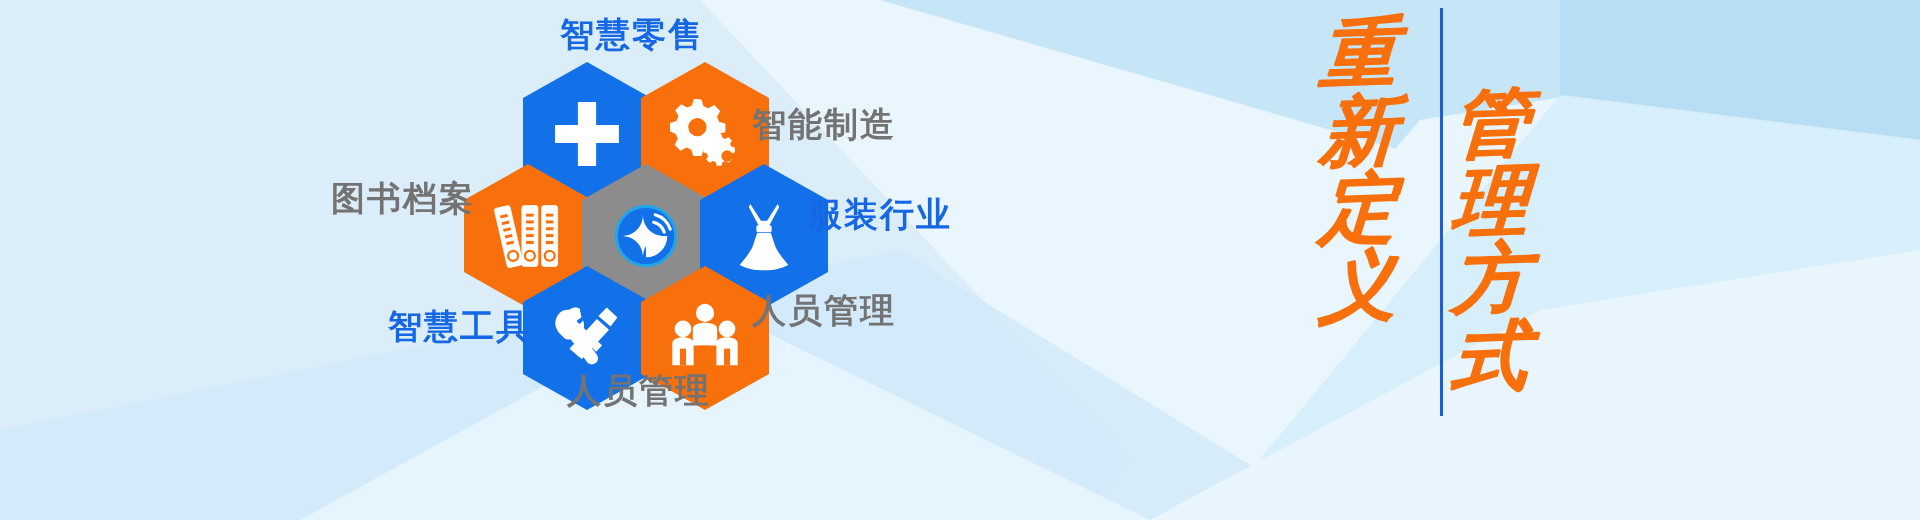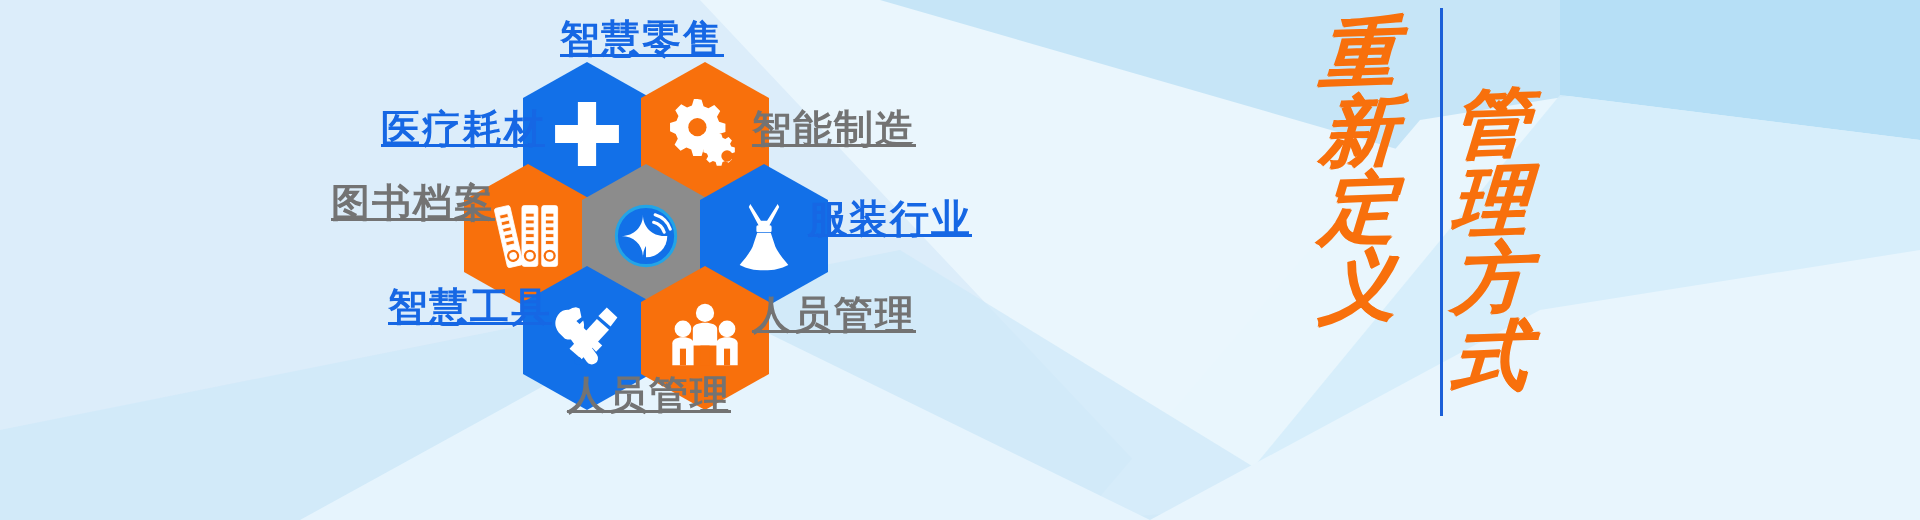--- a/index.html
+++ b/index.html
@@ -27,32 +27,31 @@
   .h-manufact{left:186px; top:22px;}
   .h-books{left:9px;    top:124px;}
   .h-center{left:127px;  top:124px;}
   .h-apparel{left:245px; top:124px;}
   .h-tools{left:68px;   top:226px;}
   .h-people{left:186px;  top:226px;}
 
   
   .lbl{
     position:absolute;white-space:nowrap;
-    font-size:39px;font-weight:bold;letter-spacing:2px;
+    font-size:34px;font-weight:bold;letter-spacing:2px;
     font-family:"DejaVu Sans","Liberation Sans",sans-serif;
-    text-decoration:underline;
   }
   .lbl.blue{color:#1667e4;}
   .lbl.orange{color:#737373;}
   .lbl-retail   {left:560px; top:12px;}
   .lbl-medical  {left:381px; top:102px;  text-align:right;}
   .lbl-manufact {left:752px; top:102px;}
   .lbl-books    {left:331px; top:176px;}
   .lbl-apparel  {left:808px; top:192px;}
-  .lbl-tools    {left:388px; top:280px;}
+  .lbl-tools    {left:388px; top:304px;}
   .lbl-people   {left:752px; top:288px;}
   .lbl-storage  {left:567px; top:368px;}
 
   
   #slogan{position:absolute;left:1280px;top:0px;width:340px;height:520px;}
   .calli-col{
     position:absolute;top:0;display:flex;flex-direction:column;
     align-items:center;
   }
   .calli-col .ch{
@@ -188,21 +187,20 @@
           <path d="M65 57c0-5 6-8 14-8s14 3 14 8v29H65z"></path>
           <rect x="44" y="60" width="12" height="26" fill="#f8700c"></rect>
           <rect x="17" y="64" width="8" height="22" fill="#f8700c"></rect>
           <rect x="75" y="64" width="8" height="22" fill="#f8700c"></rect>
         </g>
       </svg>
     </div>
   </div>
 
   <div class="lbl blue   lbl-retail">智慧零售</div>
-  <div class="lbl blue   lbl-medical">医疗耗材</div>
   <div class="lbl orange lbl-manufact">智能制造</div>
   <div class="lbl orange lbl-books">图书档案</div>
   <div class="lbl blue   lbl-apparel">服装行业</div>
   <div class="lbl blue   lbl-tools">智慧工具</div>
   <div class="lbl orange lbl-people">人员管理</div>
   <div class="lbl orange lbl-storage">人员管理</div>
 
   <div id="slogan">
     <div id="calli-divider"></div>
 

